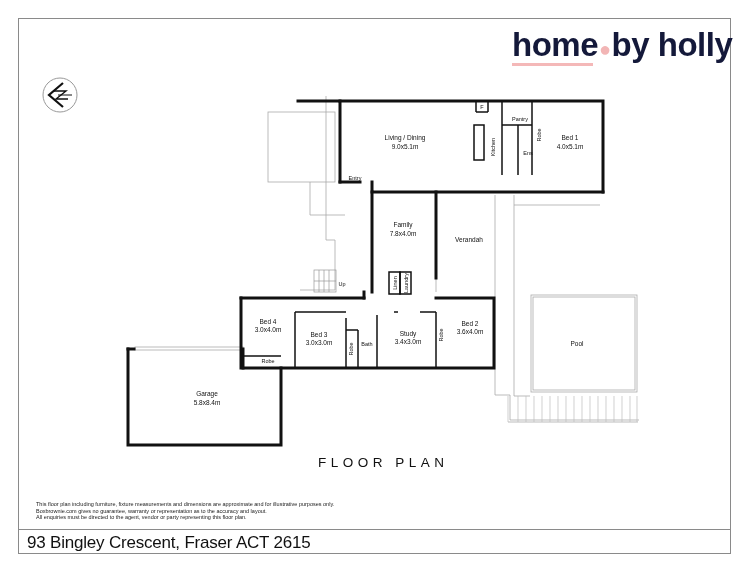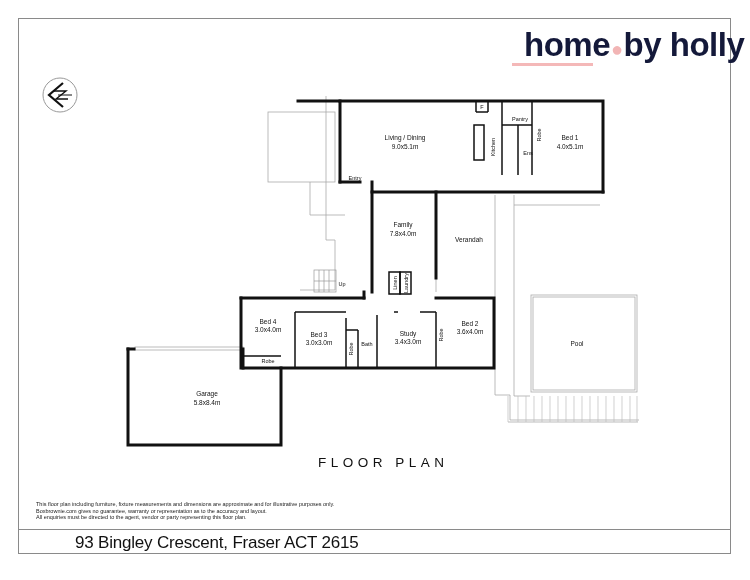--- a/index.html
+++ b/index.html
@@ -1,20 +1,20 @@
 <!DOCTYPE html>
 <html><head>
   <meta charset="utf-8">
   <style>
     html, body { margin:0; padding:0; background:#ffffff; }
     body { width:750px; height:580px; position:relative; overflow:hidden; font-family:"Liberation Sans", sans-serif; }
     .frame { position:absolute; left:18px; top:18px; width:713px; height:536px; border:1.5px solid #8a8a8a; box-sizing:border-box; }
     .footer-divider { position:absolute; left:18px; top:529px; width:713px; height:0; border-top:1.5px solid #8a8a8a; }
-    .address { position:absolute; left:27px; top:533px; font-size:17px; color:#111; letter-spacing:-0.2px;margin-left:48px; }
-    .logo { position:absolute; left:512px; top:26px; font-size:33px; font-weight:bold; color:#14193a; letter-spacing:-0.5px; white-space:nowrap;margin-left:12px; }
+    .address { position:absolute; left:27px; top:533px; font-size:17px; color:#111; letter-spacing:-0.2px; }
+    .logo { position:absolute; left:512px; top:26px; font-size:33px; font-weight:bold; color:#14193a; letter-spacing:-0.5px; white-space:nowrap; }
     .logo .dot { color:#f2b5b5; font-size:20px; margin:0 1px; }
     .logo-underline { position:absolute; left:512px; top:63px; width:81px; height:3px; background:#f4b8b8; }
     .title { position:absolute; left:318px; top:455px; font-size:13.5px; letter-spacing:4.5px; color:#111; }
     .disclaimer { position:absolute; left:36px; top:501px; font-size:5.5px; line-height:6.6px; color:#222; }
     svg.plan { position:absolute; left:0; top:0; }
     .lbl { font-family:"Liberation Sans", sans-serif; font-size:6.5px; fill:#111; text-anchor:middle; }
     .lbl-sm { font-family:"Liberation Sans", sans-serif; font-size:5.5px; fill:#111; text-anchor:middle; }
   </style>
 </head>
 <body>

